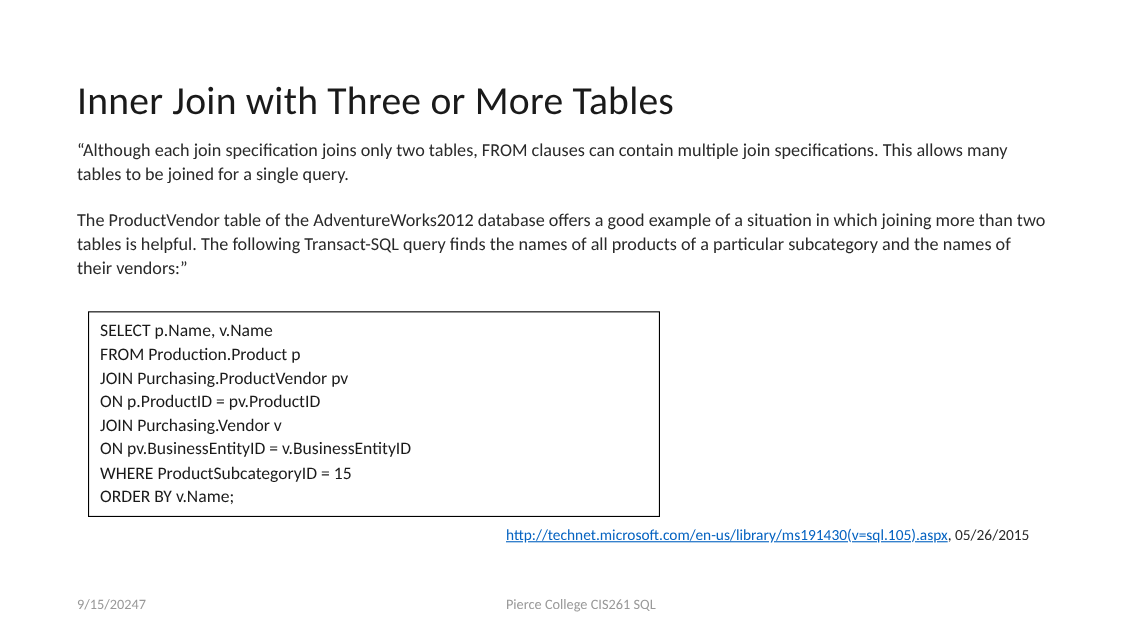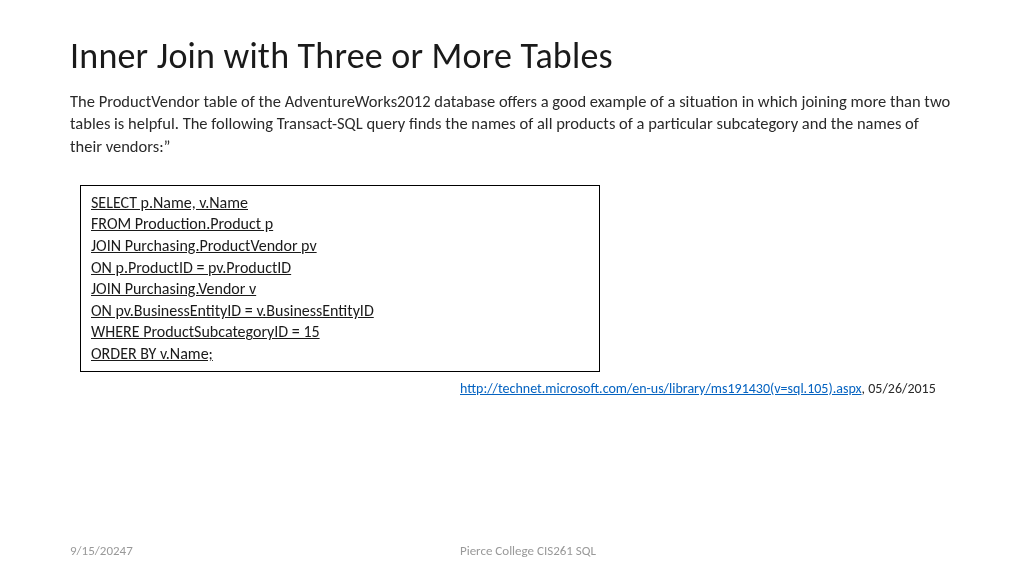--- a/index.html
+++ b/index.html
@@ -9,21 +9,21 @@
     }
     body {
       width: 1024px;
       height: 576px;
       background: white;
       font-family: Calibri, "Segoe UI", Arial, sans-serif;
       position: relative;
       color: #333;
     }
     .slide {
-      padding: 34px 70px 0 70px;
+      padding: 70px 70px 0 70px;
     }
     .title {
       font-size: 36px;
       font-weight: 400;
       color: #1a1a1a;
       margin-bottom: 12px;
       letter-spacing: 0.2px;
     }
     .body-text {
       font-size: 16.5px;
@@ -34,21 +34,20 @@
     .code-box {
       border: 1px solid #000;
       padding: 6px 10px;
       margin-top: 28px;
       margin-left: 10px;
       width: 520px;
       font-size: 16px;
       line-height: 1.35;
       color: #1a1a1a;
       white-space: pre-line;
-      text-decoration: underline;
     }
     .reference {
       font-size: 14px;
       color: #2a2a2a;
       margin-top: 8px;
       margin-left: 390px;
     }
     .reference a {
       color: #0563c1;
       text-decoration: underline;
@@ -70,20 +69,21 @@
       transform: translateX(-50%);
       margin-left: 16px;
     }
   </style>
 </head>
 <body>
 
 <div class="slide">
   <h1 class="title">Inner Join with Three or More Tables</h1>
 
+  <p class="body-text">“Although each join specification joins only two tables, FROM clauses can contain multiple join specifications. This allows many tables to be joined for a single query.</p>
 
   <p class="body-text">The ProductVendor table of the AdventureWorks2012 database offers a good example of a situation in which joining more than two tables is helpful. The following Transact-SQL query finds the names of all products of a particular subcategory and the names of their vendors:”</p>
 
   <div class="code-box">SELECT p.Name, v.Name
 FROM Production.Product p
 JOIN Purchasing.ProductVendor pv
 ON p.ProductID = pv.ProductID
 JOIN Purchasing.Vendor v
 ON pv.BusinessEntityID = v.BusinessEntityID
 WHERE ProductSubcategoryID = 15

